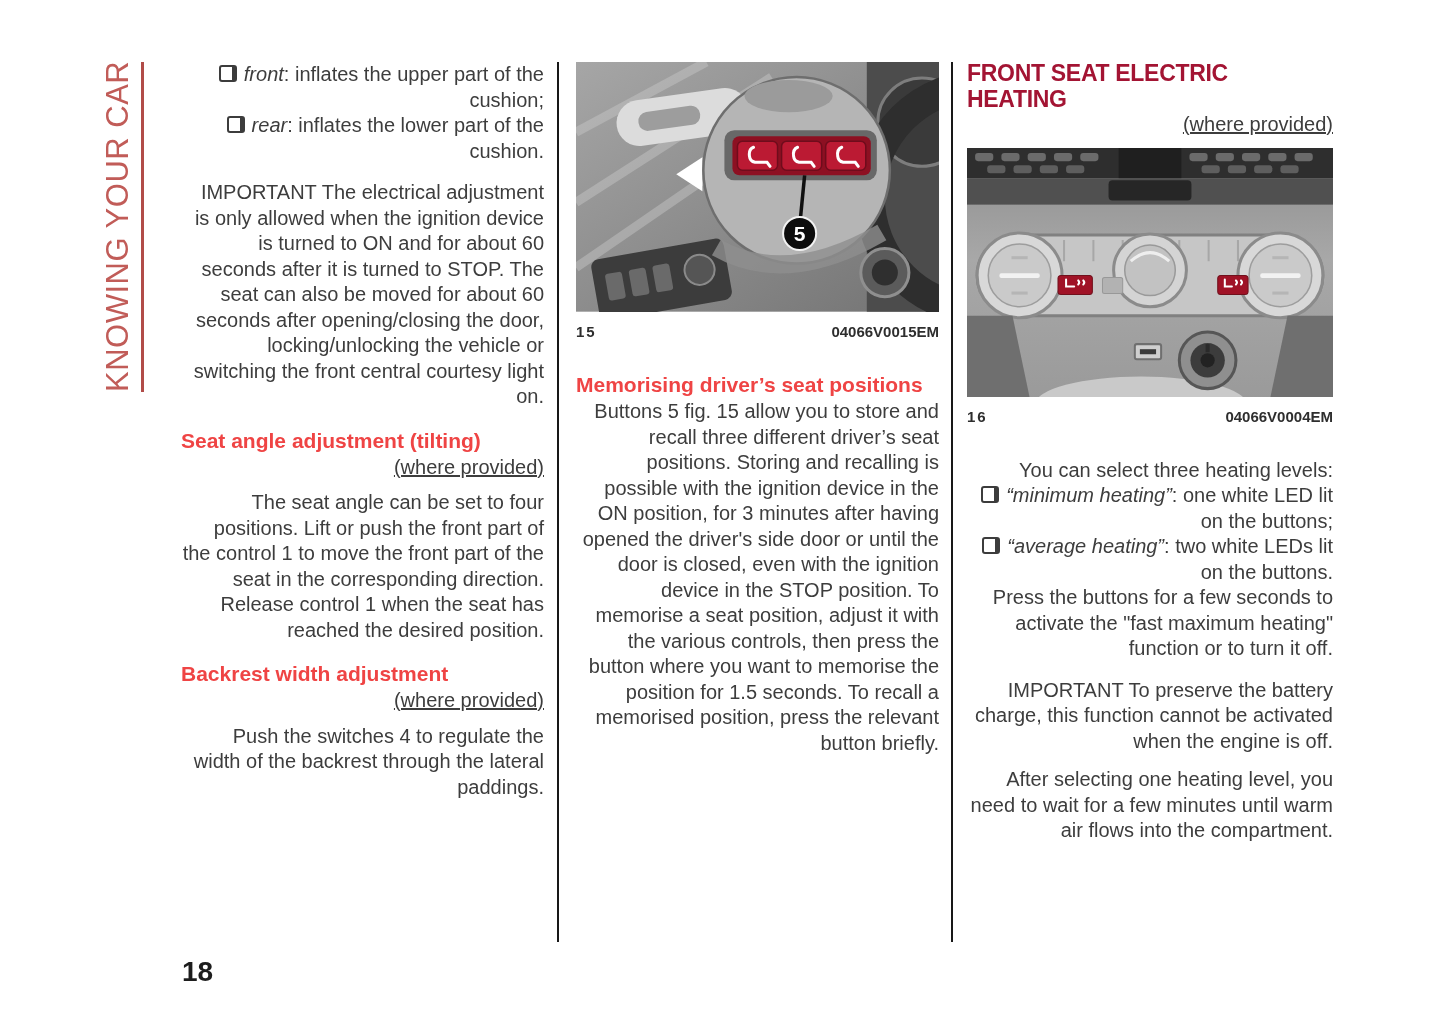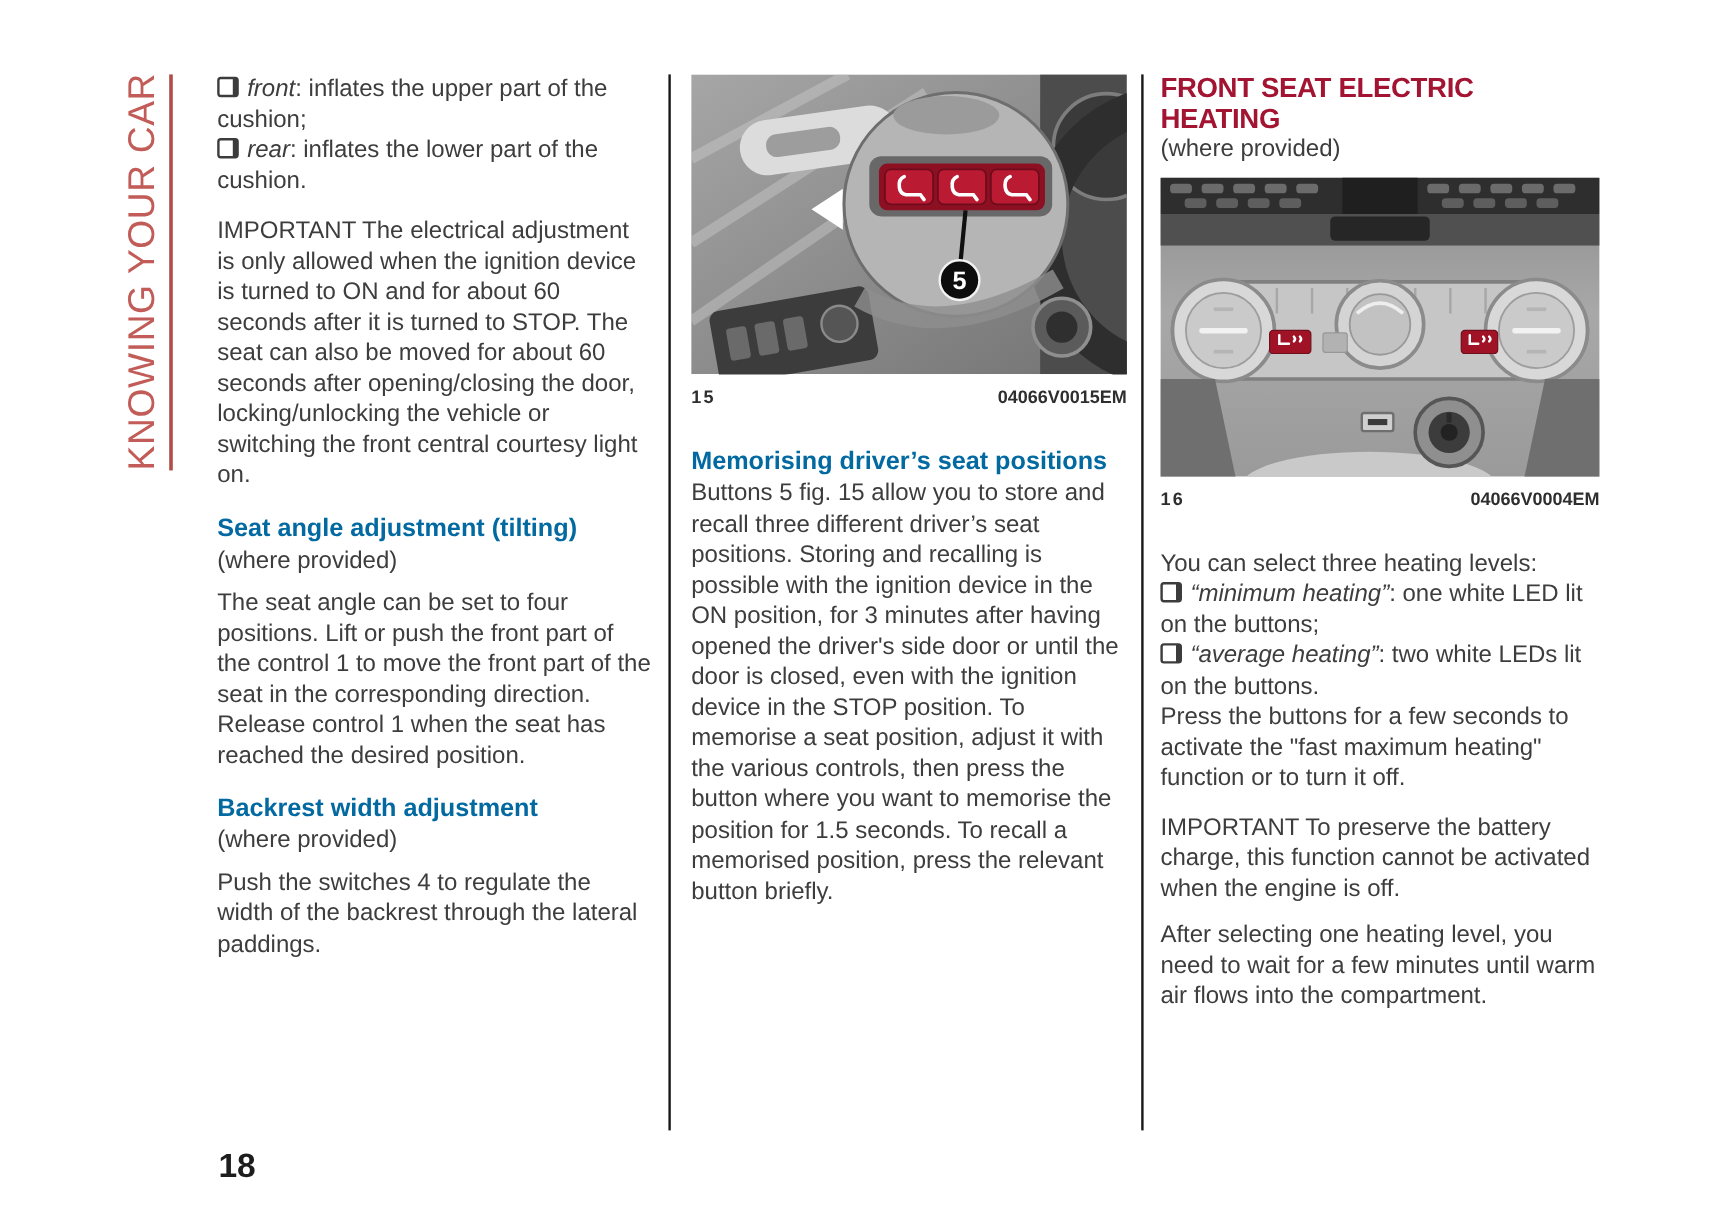--- a/index.html
+++ b/index.html
@@ -11,26 +11,26 @@
       font-size:31px;letter-spacing:.5px;color:#c15c58;white-space:nowrap;}
   .side-rule{position:absolute;left:141px;top:62px;width:3px;height:330px;background:#b14c48;}
   
   .vdiv{position:absolute;top:62px;width:2px;height:880px;background:#181818;}
   .vdiv1{left:557px;} .vdiv2{left:951px;}
   
   .col{position:absolute;top:62px;font-size:20px;line-height:25.5px;}
   .col1{left:181px;width:363px;}
   .col2{left:576px;width:363px;}
   .col3{left:967px;width:366px;top:60px;}
-  p{margin:0 0 13px 0;}
+  p{margin:0 0 13px 0;text-align:right;}
   p.tight{margin-bottom:0;}
-  .red-head{color:#0369a1;font-weight:bold;font-size:21px;line-height:25px;margin:18px 0 2px 0;}
+  .red-head{color:#ef4444;font-weight:bold;font-size:21px;line-height:25px;margin:18px 0 2px 0;}
   .red-head.first{margin-top:0;}
   .big-title{color:#a31433;font-weight:800;font-size:23px;line-height:26px;letter-spacing:-.3px;margin:0;}
-  .sub{margin:0 0 10px 0;}
+  .sub{margin:0 0 10px 0;text-decoration:underline;}
   .it{font-style:italic;}
   
   .blt{display:inline-block;width:11px;height:13px;border:2.5px solid #3c3c3c;border-right-width:5px;
        border-radius:3px;margin-right:7px;vertical-align:-1px;}
   
   .fig{display:block;width:100%;}
   .figcap{display:flex;justify-content:space-between;align-items:flex-start;
           font-size:15px;color:#2e2e2e;margin:7px 0 0 0;}
   .figcap .num{font-weight:600;letter-spacing:2px;}
   .figcap .code{font-weight:bold;}

